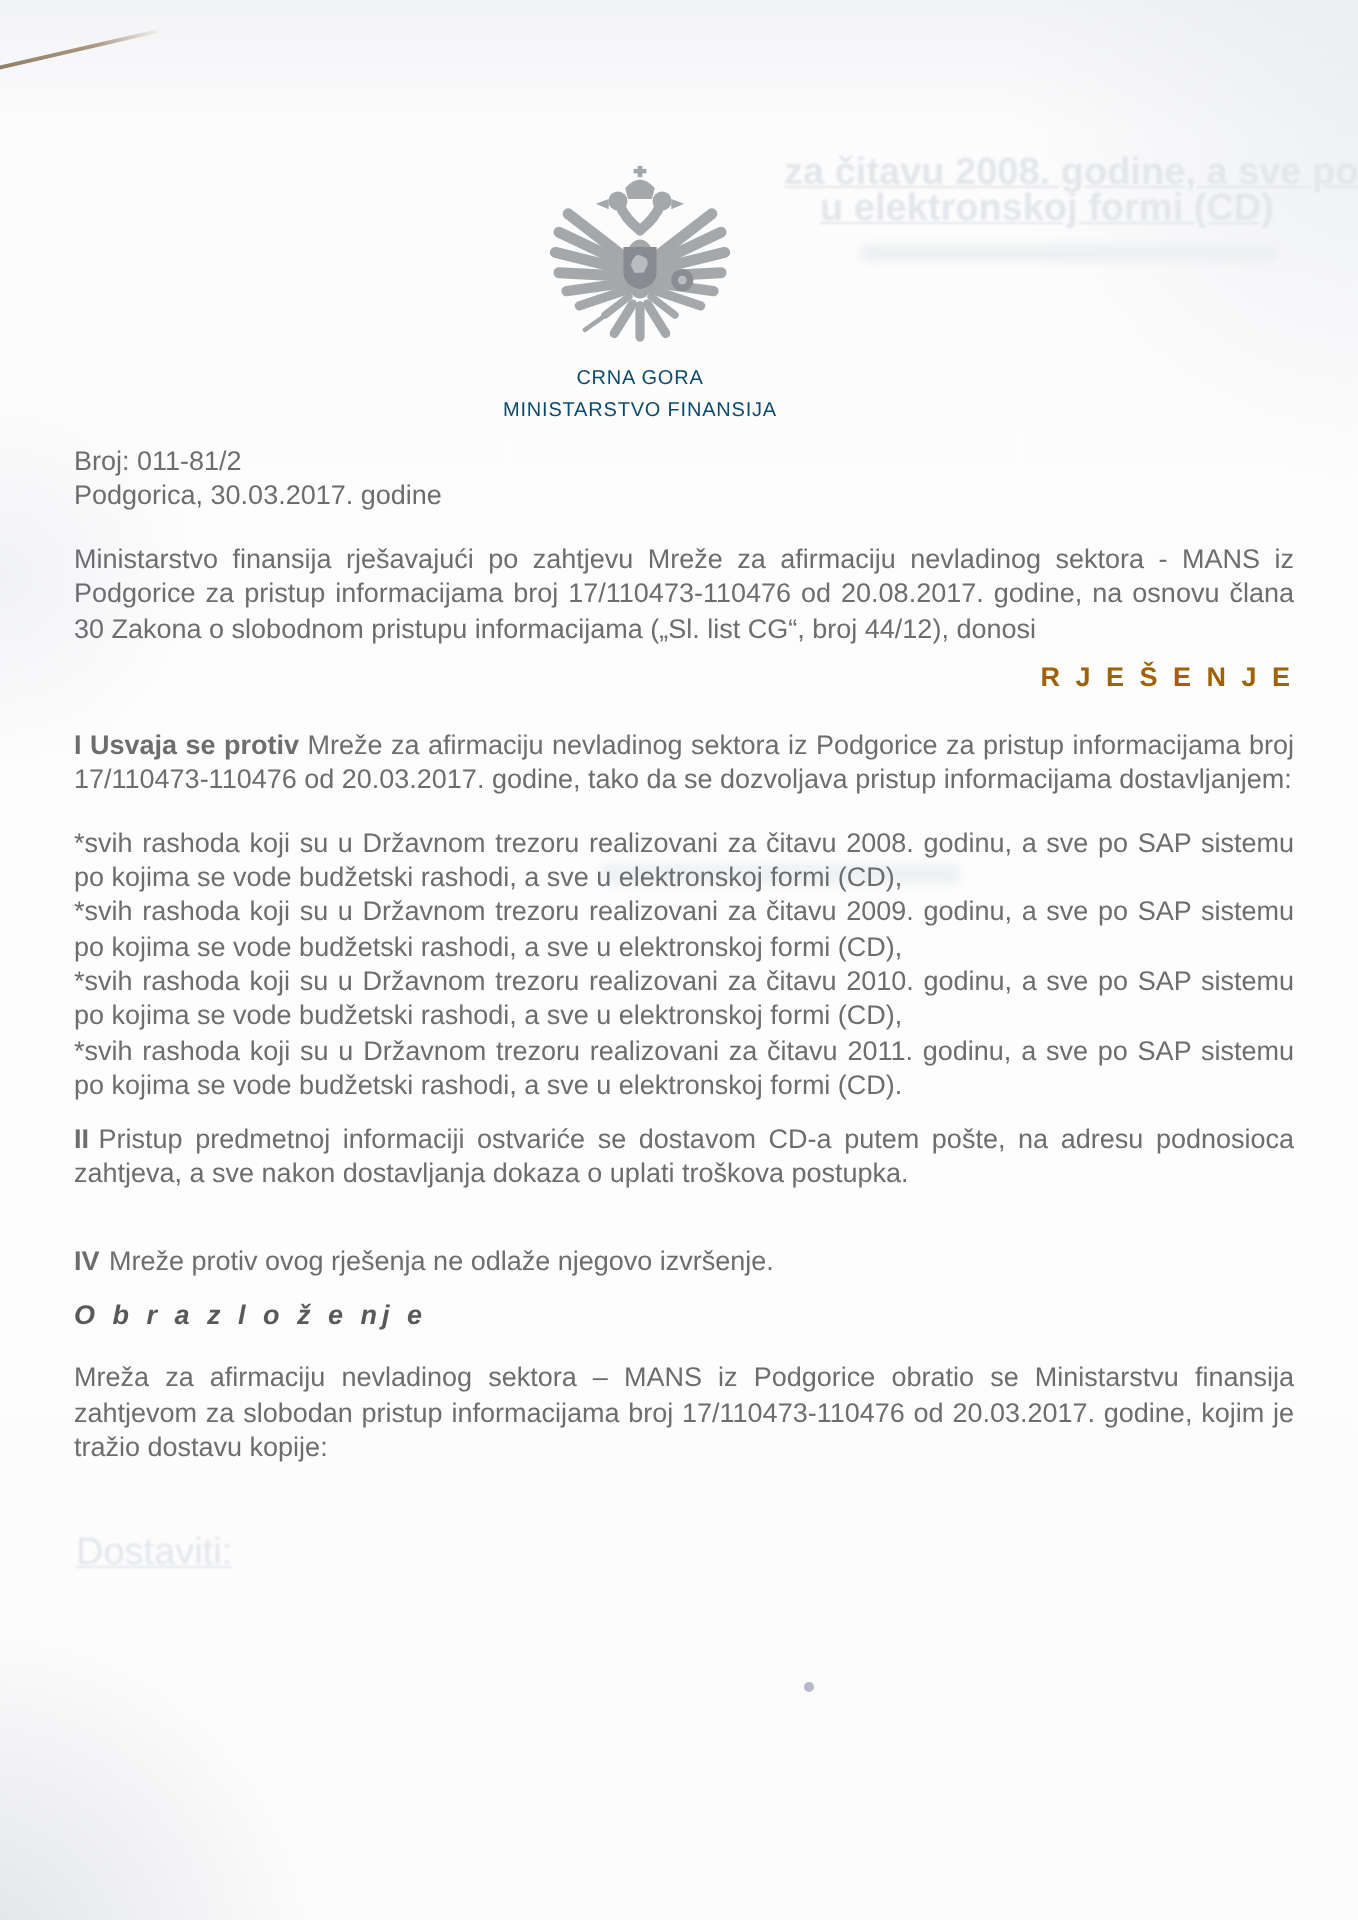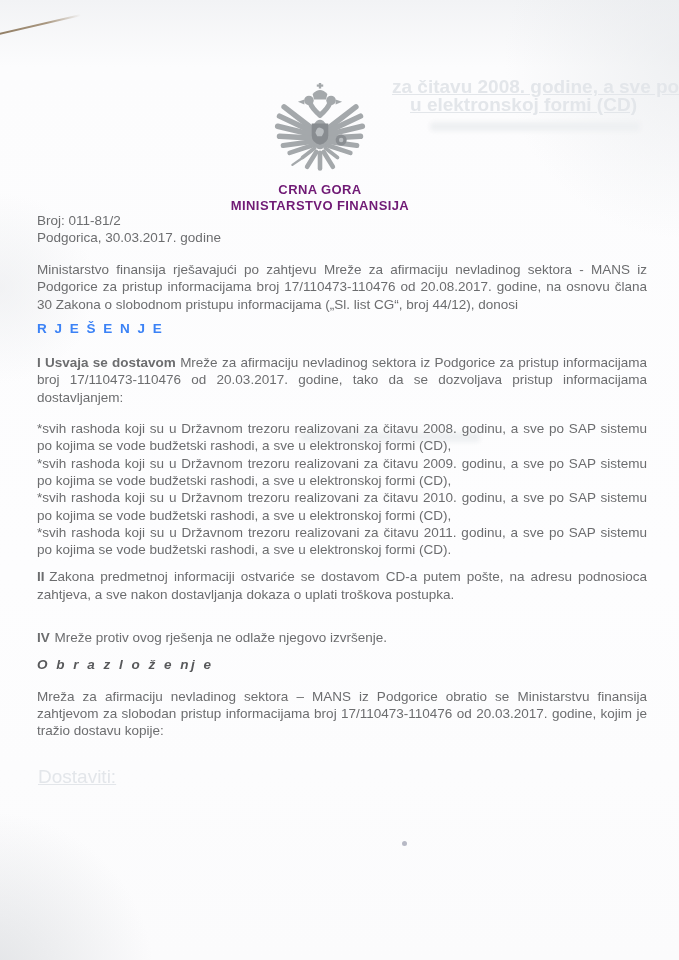--- a/index.html
+++ b/index.html
@@ -31,31 +31,31 @@
   .ghost {
     position:absolute; color:#e3e6ea; font-size:19px; line-height:17px;
     filter:blur(.4px); white-space:nowrap; font-weight:bold;text-decoration:underline;
   }
   .ghost-smudge {
     position:absolute; background:#eef0f2; filter:blur(2px); border-radius:4px;
   }
 
   .header { position:absolute; left:196px; top:82px; width:248px; text-align:center; }
   .coa { display:block; margin:0 auto 6px auto; }
-  .h-line { font-weight:bold; color:#701a75; font-size:13px; line-height:16px; letter-spacing:.4px; }
+  .h-line { font-weight:normal; color:#0c4a6e; font-size:10px; line-height:16px; letter-spacing:.4px; }
 
   #content {
-    position:absolute; left:37px; top:212px; width:610px;
+    position:absolute; left:37px; top:222px; width:610px;
     color:#6c6d6f; font-size:13.5px; line-height:17.3px;
   }
   #content p { margin:0; }
   .meta-line { line-height:17px; }
   .para { text-align:justify; }
   .intro { margin-top:15px !important; }
-  .doc-title { margin-top:7px !important; text-align:left; font-weight:bold; color:#3b82f6; letter-spacing:2px; }
+  .doc-title { margin-top:7px !important; text-align:right; font-weight:bold; color:#a16207; letter-spacing:2px; }
   .sec1 { margin-top:17px !important; }
   .items { margin-top:14px !important; }
   .lead { font-weight:bold; }
   .marker { font-weight:bold; margin-right:.35em; }
   .sec2 { margin-top:10px !important; }
   .sec3 { margin-top:13px !important; }
   .sec4 { margin-top:26px !important; }
   .subtitle { margin-top:10px !important; font-weight:bold; font-style:italic; color:#58595b; letter-spacing:2.5px; }
   .closing { margin-top:14px !important; }
 </style>
@@ -127,30 +127,30 @@
 <div id="content">
   <div>
     <p class="meta-line">Broj: 011-81/2</p>
     <p class="meta-line">Podgorica, 30.03.2017. godine</p>
   </div>
 
   <p class="para intro">Ministarstvo finansija rješavajući po zahtjevu Mreže za afirmaciju nevladinog sektora - MANS iz Podgorice za pristup informacijama broj 17/110473-110476 od 20.08.2017. godine, na osnovu člana 30 Zakona o slobodnom pristupu informacijama („Sl. list CG“, broj 44/12), donosi</p>
 
   <p class="doc-title">R J E Š E N J E</p>
 
-  <p class="para sec1"><span class="lead">I Usvaja se dostavom</span> <span>Mreže za afirmaciju nevladinog sektora iz Podgorice za pristup informacijama broj 17/110473-110476 od 20.03.2017. godine, tako da se dozvoljava pristup informacijama dostavljanjem:</span></p>
+  <p class="para sec1"><span class="lead">I Usvaja se protiv</span> <span>Mreže za afirmaciju nevladinog sektora iz Podgorice za pristup informacijama broj 17/110473-110476 od 20.03.2017. godine, tako da se dozvoljava pristup informacijama dostavljanjem:</span></p>
 
   <div class="items">
     <p class="para">*svih rashoda koji su u Državnom trezoru realizovani za čitavu 2008. godinu, a sve po SAP sistemu po kojima se vode budžetski rashodi, a sve u elektronskoj formi (CD),</p>
     <p class="para">*svih rashoda koji su u Državnom trezoru realizovani za čitavu 2009. godinu, a sve po SAP sistemu po kojima se vode budžetski rashodi, a sve u elektronskoj formi (CD),</p>
     <p class="para">*svih rashoda koji su u Državnom trezoru realizovani za čitavu 2010. godinu, a sve po SAP sistemu po kojima se vode budžetski rashodi, a sve u elektronskoj formi (CD),</p>
     <p class="para">*svih rashoda koji su u Državnom trezoru realizovani za čitavu 2011. godinu, a sve po SAP sistemu po kojima se vode budžetski rashodi, a sve u elektronskoj formi (CD).</p>
   </div>
 
-  <p class="para sec2"><span class="marker">II</span><span>Zakona predmetnoj informaciji ostvariće se dostavom CD-a putem pošte, na adresu podnosioca zahtjeva, a sve nakon dostavljanja dokaza o uplati troškova postupka.</span></p>
+  <p class="para sec2"><span class="marker">II</span><span>Pristup predmetnoj informaciji ostvariće se dostavom CD-a putem pošte, na adresu podnosioca zahtjeva, a sve nakon dostavljanja dokaza o uplati troškova postupka.</span></p>
 
 
   <p class="para sec4"><span class="marker">IV</span><span>Mreže protiv ovog rješenja ne odlaže njegovo izvršenje.</span></p>
 
   <p class="subtitle">O b r a z l o ž e nj e</p>
 
   <p class="para closing">Mreža za afirmaciju nevladinog sektora – MANS iz Podgorice obratio se Ministarstvu finansija zahtjevom za slobodan pristup informacijama broj 17/110473-110476 od 20.03.2017. godine, kojim je tražio dostavu kopije:</p>
 </div>
 
 </body></html>

